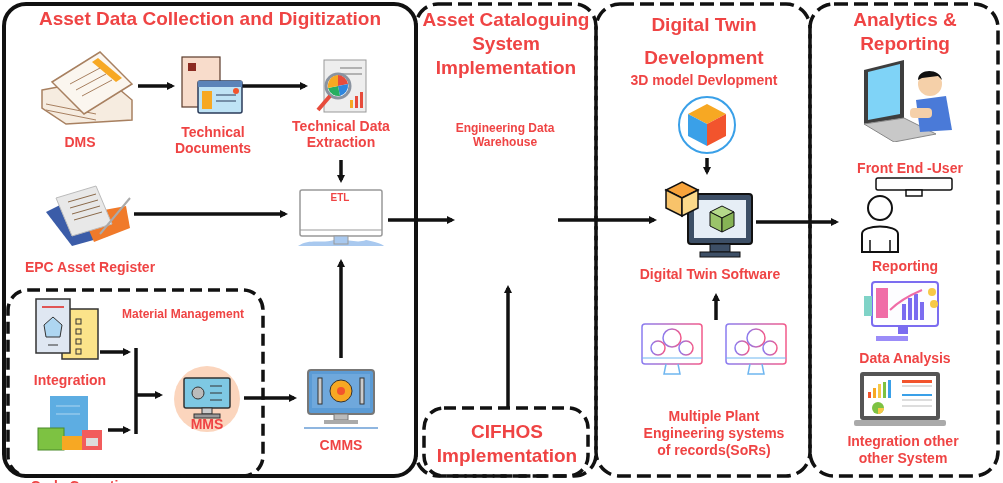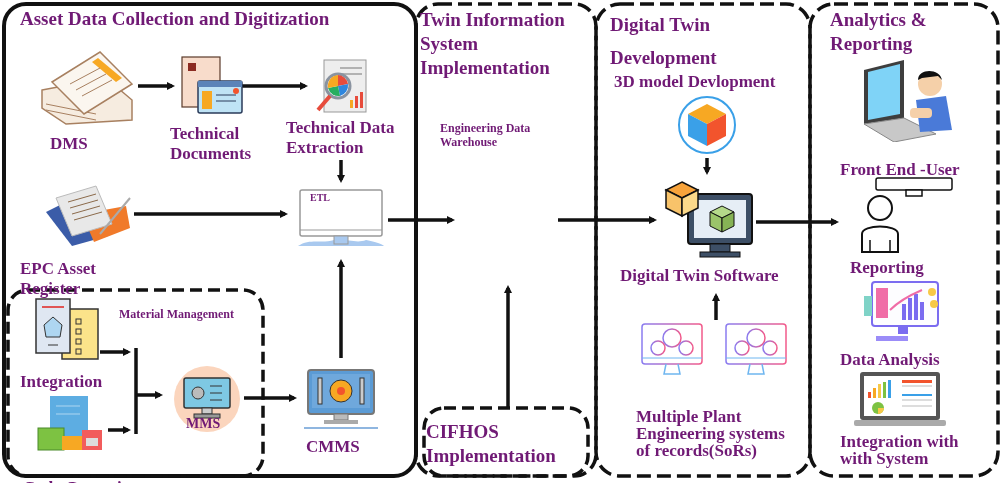--- a/index.html
+++ b/index.html
@@ -1,20 +1,20 @@
 <!DOCTYPE html>
 <html><head>
 <meta charset="utf-8">
 <style>
   html,body{margin:0;padding:0;background:#ffffff;}
   body{width:1003px;height:483px;position:relative;overflow:hidden;font-family:"Liberation Sans","DejaVu Sans",sans-serif;color:#111;}
   .abs{position:absolute;}
-  .lbl{position:absolute;font-weight:bold;color:#701a75;line-height:1.15;font-family:Liberation Serif, serif;}
+  .lbl{position:absolute;font-weight:bold;text-align:center;color:#ef4444;line-height:1.15;}
   .title{font-size:19px;}
-  .sub{font-size:17px;}
+  .sub{font-size:14px;}
   svg.overlay{position:absolute;left:0;top:0;}
 </style>
 </head>
 <body>
 
 <svg class="overlay" width="1003" height="483">
 
   <rect x="4" y="4" width="412" height="472" rx="22" fill="none" stroke="#111" stroke-width="4"></rect>
 
   <rect x="416" y="4" width="180" height="472" rx="22" fill="none" stroke="#111" stroke-width="3.5" stroke-dasharray="14 6"></rect>
@@ -59,21 +59,21 @@
     <line x1="100" y1="352" x2="128" y2="352" marker-end="url(#ah)"></line>
     <line x1="108" y1="430" x2="128" y2="430" marker-end="url(#ah)"></line>
     <line x1="136" y1="348" x2="136" y2="434"></line>
     <line x1="136" y1="395" x2="160" y2="395" marker-end="url(#ah)"></line>
 
     <line x1="244" y1="398" x2="294" y2="398" marker-end="url(#ah)"></line>
   </g>
 </svg>
 
 <div class="lbl title" style="left:20px;top:8px;width:380px;">Asset Data Collection and Digitization</div>
-<div class="lbl title" style="left:420px;top:8px;width:172px;line-height:24px;">Twin Information System Implementation</div>
+<div class="lbl title" style="left:420px;top:8px;width:172px;line-height:24px;">Asset Cataloguing System Implementation</div>
 <div class="lbl title" style="left:610px;top:8px;width:188px;line-height:33px;">Digital Twin Development</div>
 <div class="lbl title" style="left:830px;top:8px;width:150px;line-height:24px;">Analytics &amp; Reporting</div>
 
 <svg class="abs" style="left:36px;top:48px" width="100" height="78">
   <path d="M6,42 L70,30 L96,52 L96,72 L30,76 L6,60 Z" fill="#f6ece0" stroke="#a88060" stroke-width="1.5"></path>
   <line x1="10" y1="56" x2="60" y2="66" stroke="#a88060"></line>
   <line x1="10" y1="62" x2="60" y2="72" stroke="#a88060"></line>
   <path d="M16,34 L64,4 L96,36 L48,66 Z" fill="#fbf6ef" stroke="#a88060" stroke-width="1.5"></path>
   <path d="M62,10 L86,30 L80,34 L56,14 Z" fill="#f7a823"></path>
   <line x1="34" y1="36" x2="64" y2="20" stroke="#a88060"></line>
@@ -277,13 +277,13 @@
   <rect x="34" y="10" width="3" height="18" fill="#3aa0e8"></rect>
   <circle cx="24" cy="38" r="6" fill="#7dc242"></circle>
   <path d="M24,38 L30,38 A6,6 0 0,1 24,44 Z" fill="#f7c948"></path>
   <rect x="48" y="10" width="30" height="3" fill="#f2542d"></rect>
   <rect x="48" y="24" width="30" height="2" fill="#3aa0e8"></rect>
   <line x1="48" y1="16" x2="78" y2="16" stroke="#bbb"></line>
   <line x1="48" y1="30" x2="78" y2="30" stroke="#bbb"></line>
   <line x1="48" y1="36" x2="78" y2="36" stroke="#bbb"></line>
   <rect x="0" y="50" width="92" height="6" rx="2" fill="#aaa"></rect>
 </svg>
-<div class="lbl sub" style="left:840px;top:433px;width:126px;line-height:17px;">Integration with with System</div>
+<div class="lbl sub" style="left:840px;top:433px;width:126px;line-height:17px;">Integration other other System</div>
 
 </body></html>

